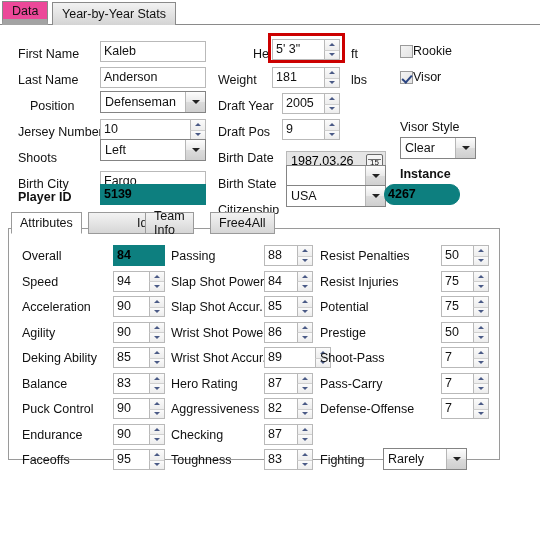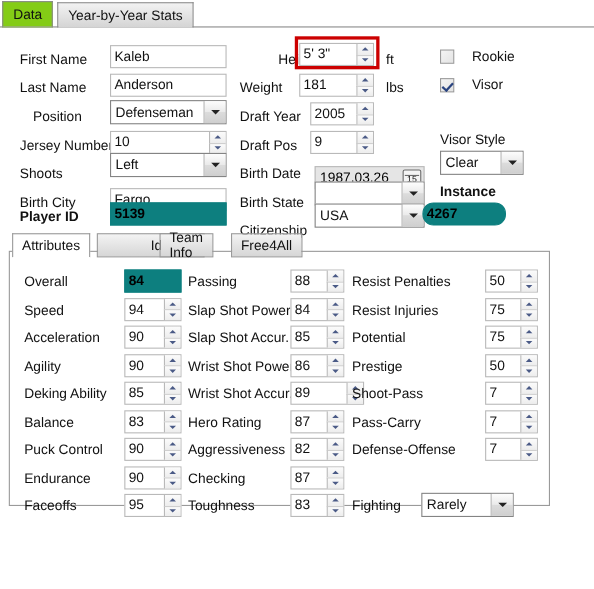--- a/index.html
+++ b/index.html
@@ -26,25 +26,25 @@
     box-sizing: border-box;
     border: 1px solid #8a8a8a;
     border-bottom: none;
     display: flex; align-items: center; justify-content: center;
     padding: 0 9px;
     font-size: 12.5px;
     background: linear-gradient(to bottom,#f2f2f2 0%, #e2e2e2 55%, #d4d4d4 100%);
     color: #111;
   }
   .otab.active {
-    background: #84cc16;
+    background: #ec4899;
     z-index: 3;
     height: 24px;
     top: 1px;
-    border-bottom: 1px solid #a3a3a3;
+    border-bottom: 6px solid #a3a3a3;
   }
   #otab0 { left: 2px; }
   #otab1 { left: 52px; }
 
   
   .lbl {
     position: absolute;
     font-size: 12.5px;
     color: #111;
     white-space: nowrap;
@@ -149,21 +149,21 @@
     border: 1px solid #9a9a9a;
     background: linear-gradient(135deg,#f4f4f4,#e3e3e3);
     position: relative;
   }
   .cbx .box.checked::after {
     content:""; position:absolute; left:3px; top:1px;
     width:4px; height:8px;
     border: solid #2a4480; border-width: 0 2px 2px 0;
     transform: rotate(42deg);
   }
-  .cbx .ctxt { margin-left: 16px; font-size:12.5px; color:#111; white-space:nowrap; }
+  .cbx .ctxt { margin-left: 0; font-size:12.5px; color:#111; white-space:nowrap; }
 
   
   .redbox {
     position:absolute; box-sizing:border-box;
     border: 3px solid #cc0000;
     pointer-events:none;
     z-index: 9;
   }
 
   

